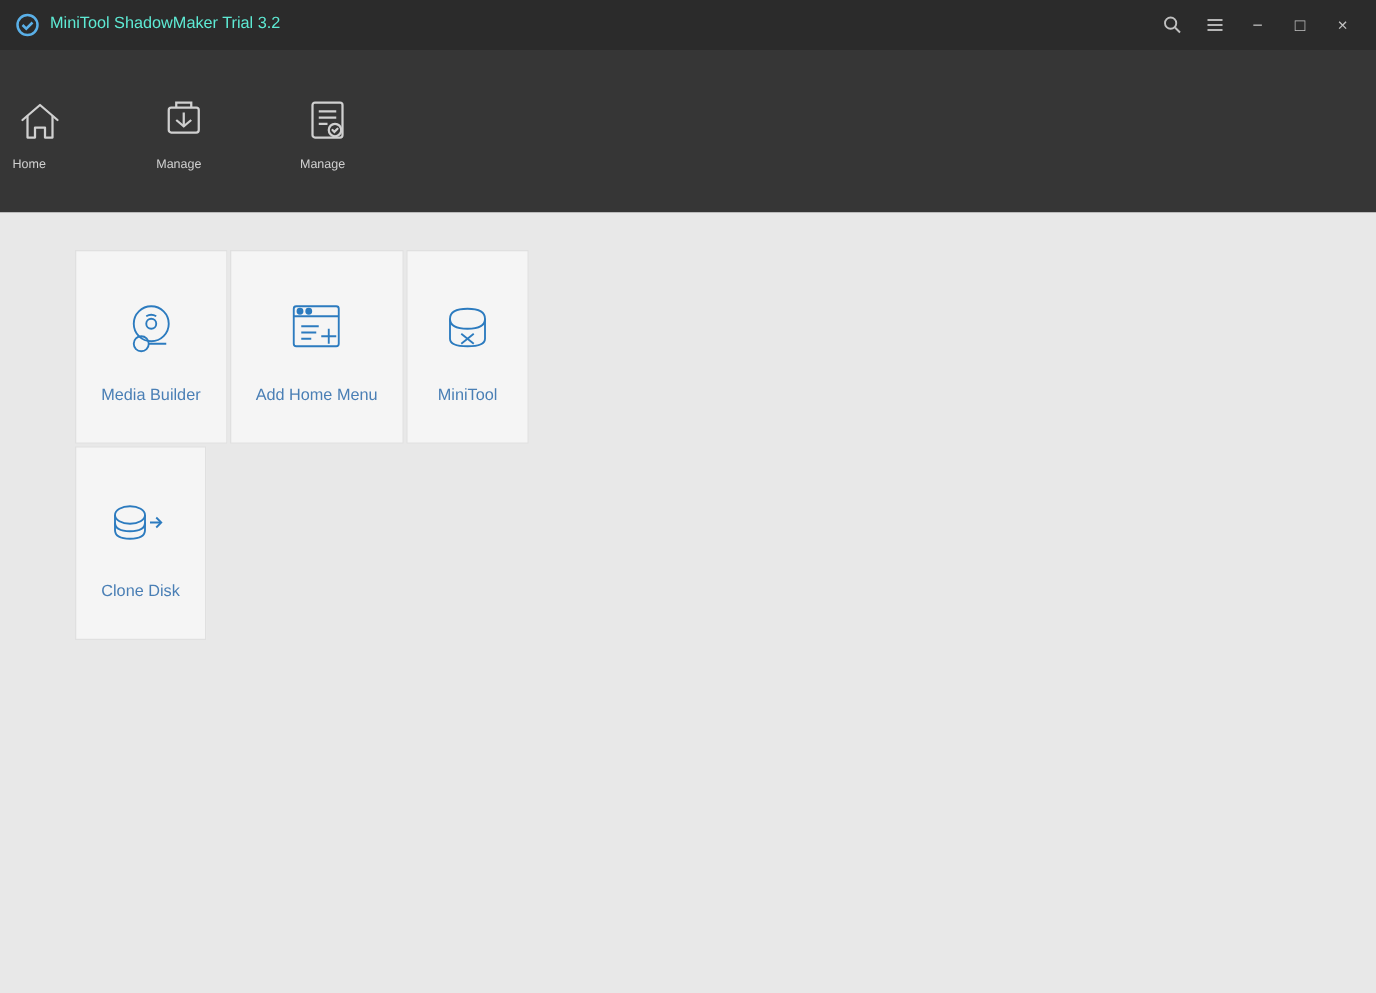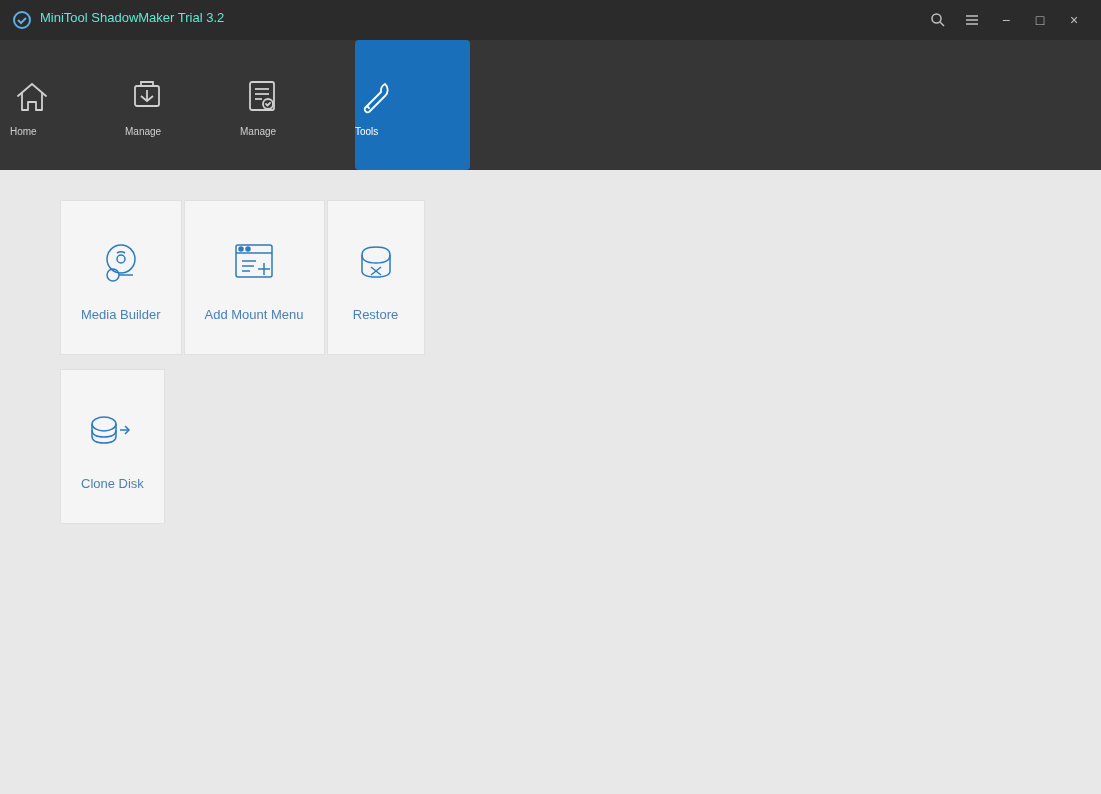--- a/index.html
+++ b/index.html
@@ -121,21 +121,21 @@
       height: 56px;
       fill: none;
       stroke: #2c7bbf;
       stroke-width: 1.5;
     }
 
     
     .tools-section {
       display: flex;
       flex-direction: column;
-      gap: 14px;
+      gap: 2px;
     }
     .tools-row {
       display: flex;
       gap: 2px;
     }
   </style>
 </head>
 <body>
 
 <div class="title-bar">
@@ -206,29 +206,20 @@
         <line x1="13" y1="18" x2="27" y2="18"></line>
         <line x1="13" y1="23" x2="20" y2="23"></line>
         <circle cx="26" cy="28" r="5" fill="#363636"></circle>
         <path d="M24 28 l1.5 1.5 l2.5-2.5" stroke-linecap="round"></path>
       </svg>
     </div>
     <span>Manage</span>
   </div>
 
 
-  <div class="nav-item active">
-    <div class="nav-icon">
-      <svg viewBox="0 0 40 40">
-        <path d="M28 8 a8 8 0 0 1 0 12 l-16 16 a3 3 0 0 1-4-4 l16-16 a8 8 0 0 1 4-8z" stroke-linecap="round" stroke-linejoin="round"></path>
-        <path d="M10 30 l2 2" stroke-linecap="round"></path>
-      </svg>
-    </div>
-    <span>Tools</span>
-  </div>
 
 </nav>
 
 <main class="main-content">
   <div class="tools-section">
 
     <div class="tools-row">
 
       <div class="tool-card">
         <div class="tool-icon">
@@ -250,34 +241,34 @@
             <line x1="10" y1="20" x2="46" y2="20"></line>
             <circle cx="15" cy="16" r="2" fill="#2c7bbf"></circle>
             <circle cx="22" cy="16" r="2" fill="#2c7bbf"></circle>
             <line x1="16" y1="28" x2="30" y2="28"></line>
             <line x1="16" y1="33" x2="28" y2="33"></line>
             <line x1="16" y1="38" x2="24" y2="38"></line>
             <line x1="38" y1="30" x2="38" y2="42"></line>
             <line x1="32" y1="36" x2="44" y2="36"></line>
           </svg>
         </div>
-        <span class="tool-label">Add Mount Menu</span>
+        <span class="tool-label">Add Home Menu</span>
       </div>
 
 
       <div class="tool-card">
         <div class="tool-icon">
           <svg viewBox="0 0 56 56" fill="none" stroke="#2c7bbf" stroke-width="1.5">
             <path d="M14 22 Q14 14 28 14 Q42 14 42 22 L42 38 Q42 44 28 44 Q14 44 14 38 Z"></path>
             <path d="M14 22 Q14 30 28 30 Q42 30 42 22"></path>
             <line x1="23" y1="34" x2="33" y2="42"></line>
             <line x1="33" y1="34" x2="23" y2="42"></line>
           </svg>
         </div>
-        <span class="tool-label">Restore</span>
+        <span class="tool-label">MiniTool</span>
       </div>
     </div>
 
     <div class="tools-row">
 
       <div class="tool-card">
         <div class="tool-icon">
           <svg viewBox="0 0 56 56" fill="none" stroke="#2c7bbf" stroke-width="1.5">
             <ellipse cx="20" cy="22" rx="12" ry="7"></ellipse>
             <path d="M8 22 L8 34 Q8 41 20 41 Q32 41 32 34 L32 22"></path>

